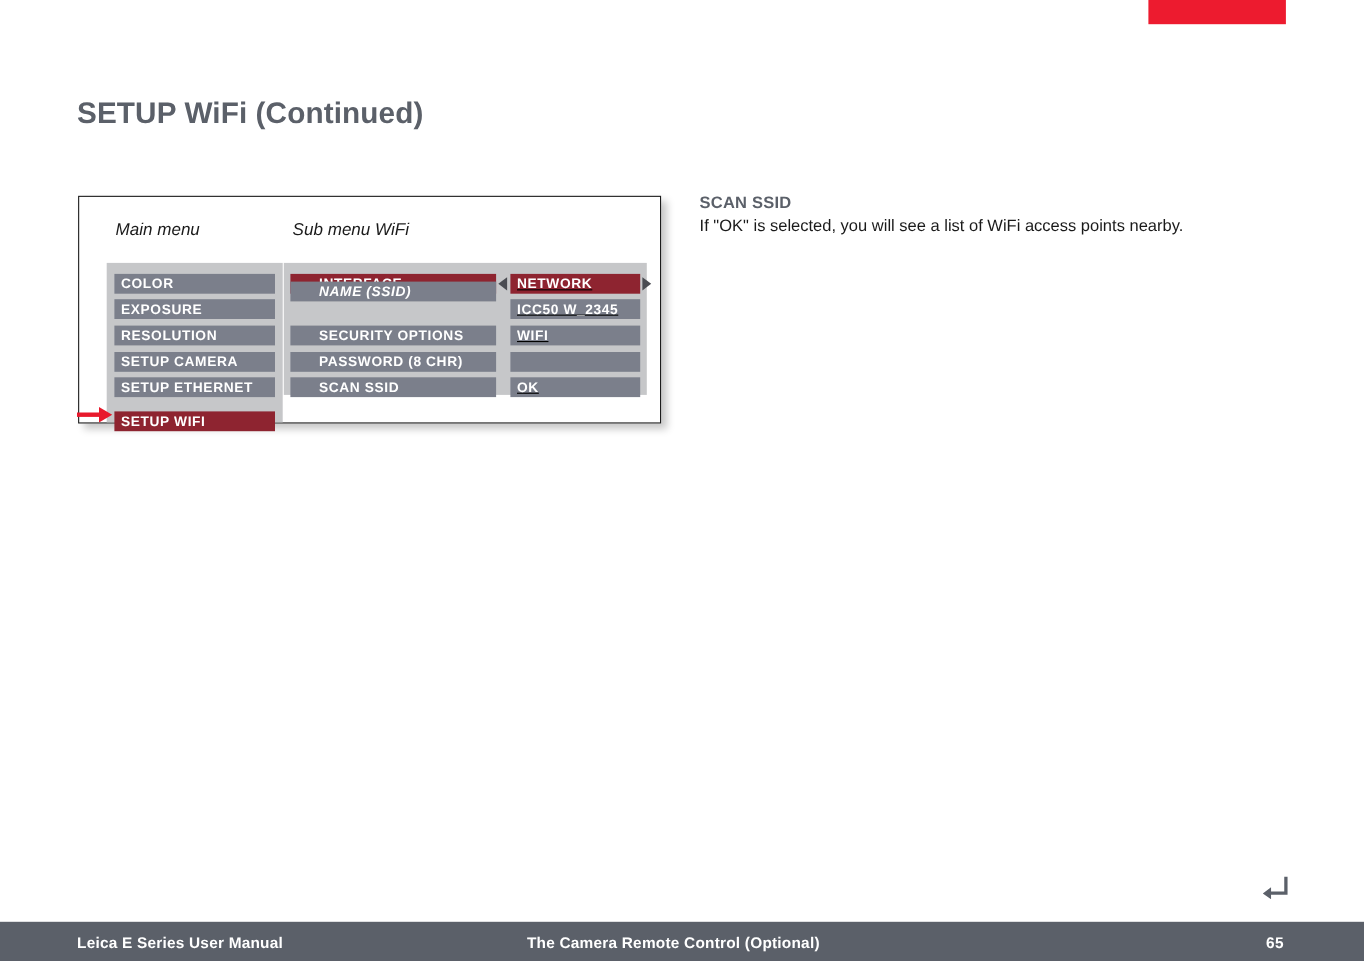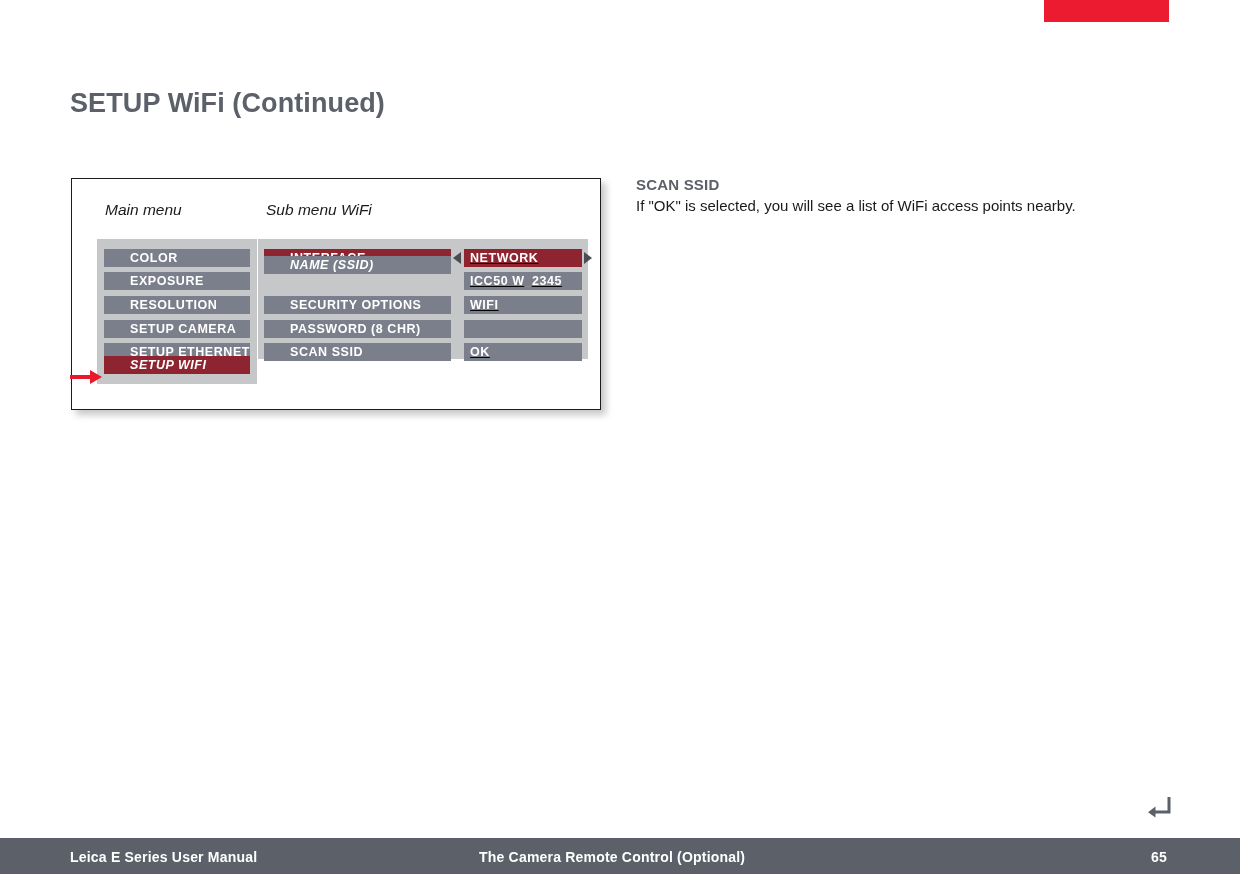--- a/index.html
+++ b/index.html
@@ -38,21 +38,21 @@
     letter-spacing: 0.1px;
     white-space: nowrap;
   }
 
   
   .figure-frame {
     position: absolute;
     left: 71px;
     top: 178px;
     width: 530px;
-    height: 232px;
+    height: 207px;
     background: #ffffff;
     border: 1.5px solid #1c1c1c;
     box-shadow: 5px 5px 7px rgba(0,0,0,0.22);
     box-sizing: border-box;
   }
 
   .col-caption {
     position: absolute;
     font-size: 15.5px;
     font-style: italic;
@@ -96,27 +96,27 @@
     color: #ffffff;
     font-size: 12.5px;
     font-weight: bold;
     letter-spacing: 0.55px;
     white-space: nowrap;
     padding-left: 6px;
     line-height: 1;
   }
 
   
-  .mrow { left: 32px; width: 146px; padding-left: 20px; }
+  .mrow { left: 32px; width: 146px; }
   .mrow-0 { top: 70px; }
   .mrow-1 { top: 93px; }
   .mrow-2 { top: 117px; }
   .mrow-3 { top: 141px; text-align: right; }
   .mrow-4 { top: 164px; }
-  .mrow-5 { top: 177px; font-style: italic; }
+  .mrow-5 { top: 195px; }
 
   
   .srow { left: 192px; width: 187px; padding-left: 20px; }
   .srow-0 { top: 70px; }
   .srow-1 { top: 77px; font-style: italic; }
   .srow-2 { top: 117px; }
   .srow-3 { top: 141px; }
   .srow-4 { top: 164px; }
 
   

